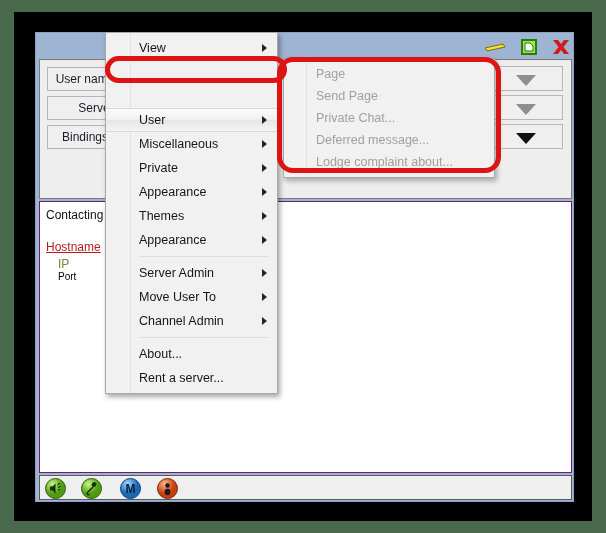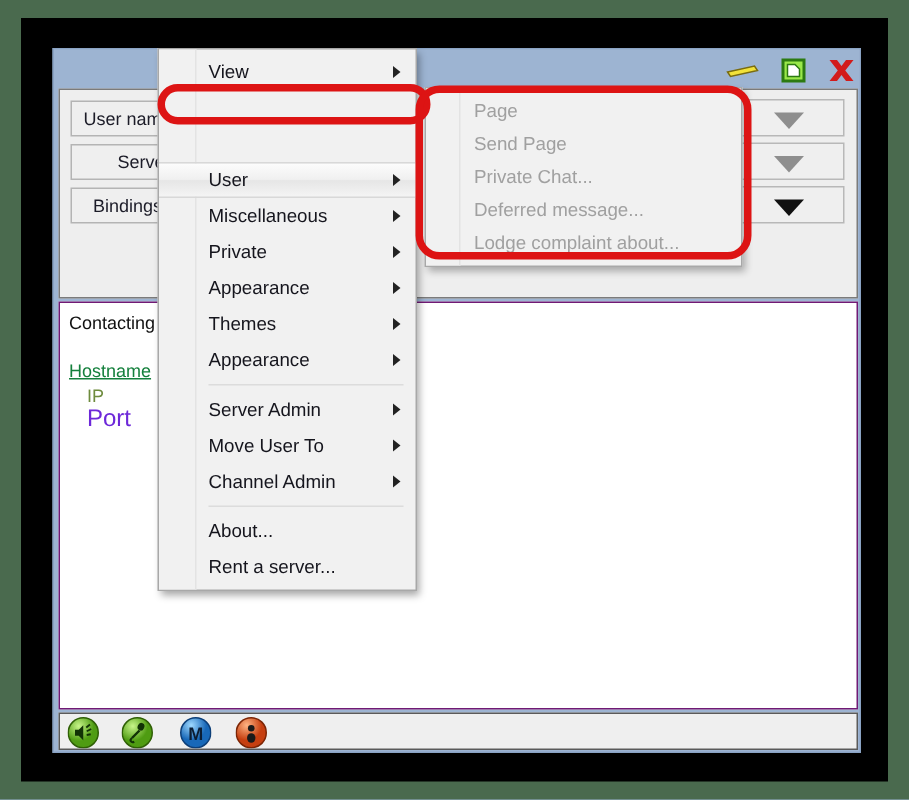--- a/index.html
+++ b/index.html
@@ -98,31 +98,31 @@
     background: #ffffff;
     border: 1px solid #701a75;
     overflow: hidden;
   }
   #status-line {
     position: absolute; left: 6px; top: 6px;
     font-size: 12px; color: #111111; white-space: nowrap;
   }
   #host-header {
     position: absolute; left: 6px; top: 38px;
-    font-size: 12px; color: #15803d;
+    font-size: 12px; color: #b91c1c;
     text-decoration: underline;
     white-space: nowrap;
   }
   #host-ip {
     position: absolute; left: 18px; top: 55px;
     font-size: 12px; color: #6e8b3d;
   }
   #host-port {
     position: absolute; left: 18px; top: 69px;
-    font-size: 16px; color: #6d28d9;
+    font-size: 10px; color: #000000;
   }
 
   
   #bottombar {
     position: absolute;
     left: 3px; top: 442px;
     width: 533px; height: 25px;
     background: #efefef;
     border: 1px solid #5a5a5a;
   }

